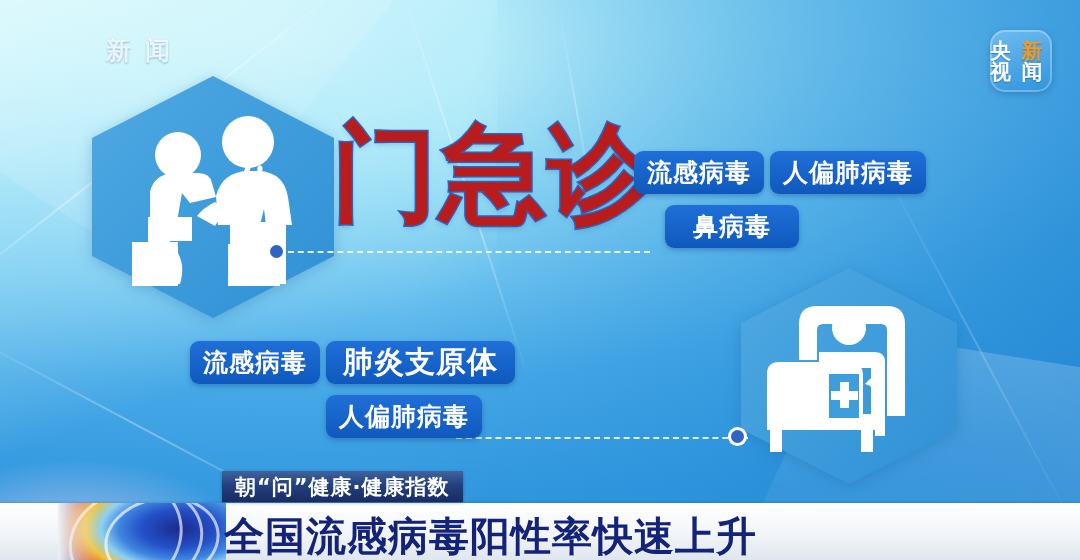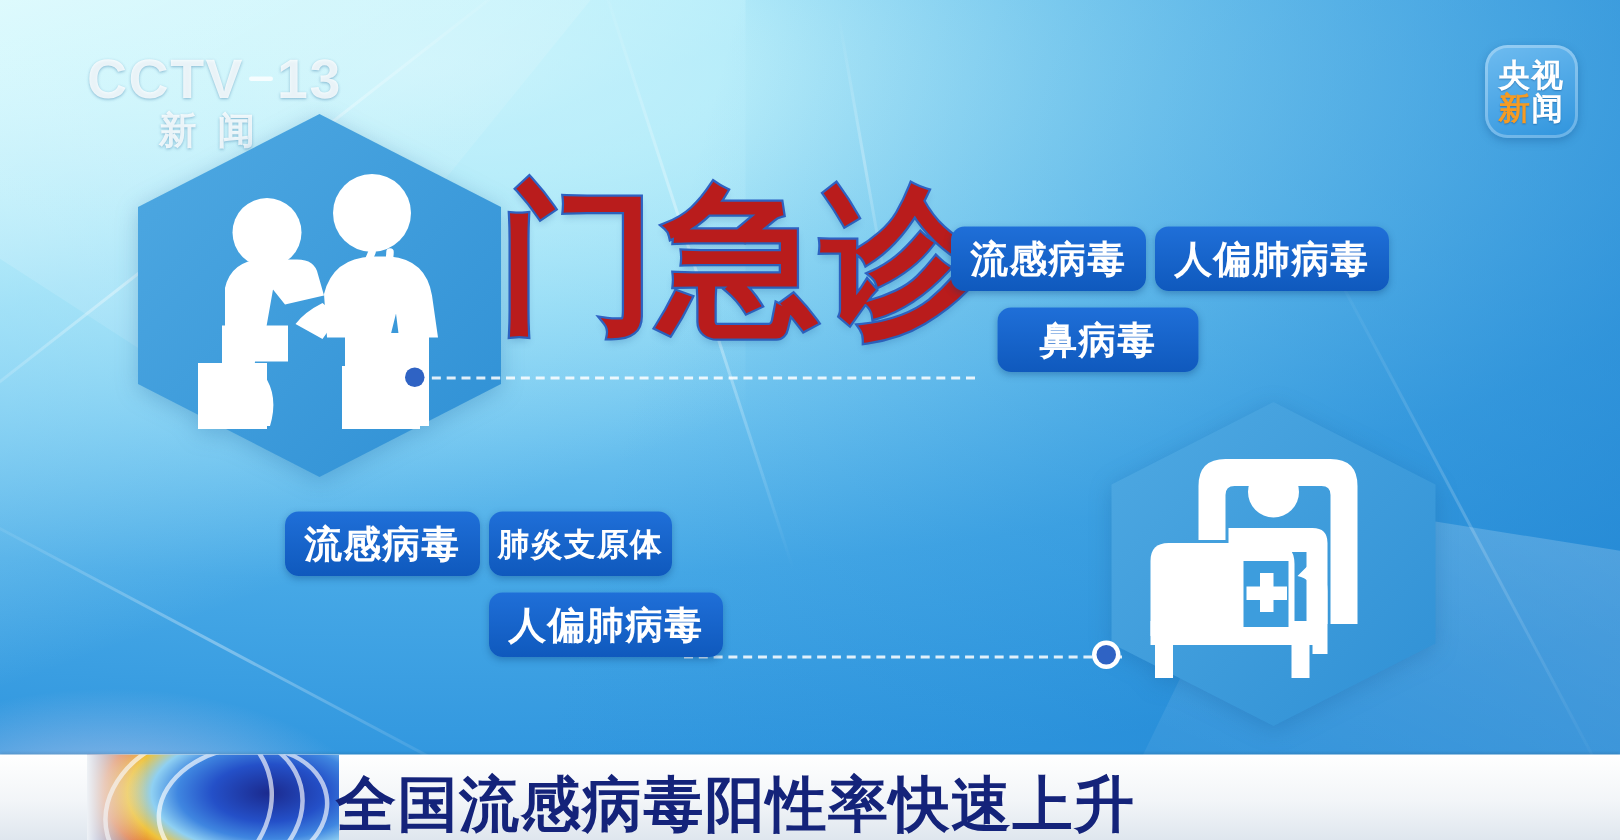--- a/index.html
+++ b/index.html
@@ -58,21 +58,21 @@
   .cctv .line2{
     font-size:25px;font-weight:bold;letter-spacing:14px;margin-top:4px;
     text-indent:14px;line-height:1;text-shadow:0 1px 2px rgba(40,110,160,.45);
   }
 
   
   .yangshi{
     position:absolute;right:28px;top:30px;width:62px;height:62px;border-radius:15px;
     background:linear-gradient(160deg,#6fbcf0,#2f94dd);
     box-shadow:0 2px 6px rgba(20,80,140,.35), inset 0 0 0 2px rgba(255,255,255,.28);
-    display:flex;flex-direction:column;align-items:center;justify-content:center;gap:1px;
+    display:flex;flex-direction:row;align-items:center;justify-content:center;gap:1px;
   }
   .yangshi .r{font-size:21px;font-weight:bold;line-height:1;letter-spacing:1px;color:#fff;
     text-shadow:0 1px 1px rgba(0,60,120,.4);}
   .yangshi .r2 .o{color:#f59b23;}
 
   
   .hex{position:absolute;}
   .hex svg{display:block;filter:drop-shadow(0 3px 7px rgba(20,90,150,.28));}
   #hex-clinic{left:88px;top:74px;width:250px;height:246px;}
   #hex-ward{left:737px;top:266px;width:224px;height:220px;}
@@ -104,21 +104,21 @@
     background:linear-gradient(180deg,#1f6fd8,#0f59bd);
     color:#fff;font-weight:bold;border-radius:9px;
     box-shadow:0 2px 5px rgba(10,60,120,.35);
     font-family:Liberation Sans, sans-serif;
     letter-spacing:1px;white-space:nowrap;
   }
   #tag-a1{left:634px;top:151px;height:43px;padding:0 13px;font-size:25px;}
   #tag-a2{left:770px;top:151px;height:43px;padding:0 13px;font-size:25px;}
   #tag-a3{left:637px;top:205px;height:43px;padding:0 28px;font-size:25px;margin-left:28px;}
   #tag-b1{left:190px;top:341px;height:43px;padding:0 13px;font-size:25px;}
-  #tag-b2{left:326px;top:341px;height:43px;padding:0 6px;font-size:21px;}
+  #tag-b2{left:326px;top:341px;height:43px;padding:0 17px;font-size:30px;}
   #tag-b3{left:326px;top:395px;height:43px;padding:0 13px;font-size:25px;}
 
   
   .subtitle-bar{
     position:absolute;left:222px;top:471px;height:31px;
     display:flex;align-items:center;padding:0 13px;
     background:linear-gradient(180deg,#41639e 0%,#24407e 45%,#162c63 100%);
     color:#ffffff;font-weight:bold;font-size:21px;letter-spacing:1px;
     font-family:"DejaVu Sans","Liberation Sans",sans-serif;
     box-shadow:0 1px 3px rgba(0,0,0,.3);white-space:nowrap;
@@ -158,23 +158,20 @@
   <div class="poly-tl"></div>
   <div class="poly-br"></div>
   <div class="bg-lavender"></div>
   <div class="streak s1"></div>
   <div class="streak s2"></div>
   <div class="streak s3"></div>
   <div class="streak s4"></div>
   <div class="streak s5"></div>
 
   <div class="cctv">
-    <div class="line1">
-      <span>CCTV</span><span class="dash"></span><span>13</span>
-    </div>
     <div class="line2">新闻</div>
   </div>
 
   <div class="yangshi">
     <div class="r">央视</div>
     <div class="r r2"><span class="o">新</span><span>闻</span></div>
   </div>
 
   <div class="hex" id="hex-clinic">
     <svg viewBox="0 0 250 246" width="250" height="246">
@@ -248,15 +245,18 @@
   <div class="tag" id="tag-b3">人偏肺病毒</div>
 
   <div class="headline-bar"></div>
   <div class="swirl">
     <div class="sw-bg"></div>
     <div class="sw-arc a1"></div>
     <div class="sw-arc a2"></div>
     <div class="sw-arc a3"></div>
     <div class="sw-mask"></div>
   </div>
+  <div class="subtitle-bar">
+    <span>朝“问”健康·健康指数</span>
+  </div>
   <div class="headline-text">全国流感病毒阳性率快速上升</div>
 
 </div>
 
 </body></html>

